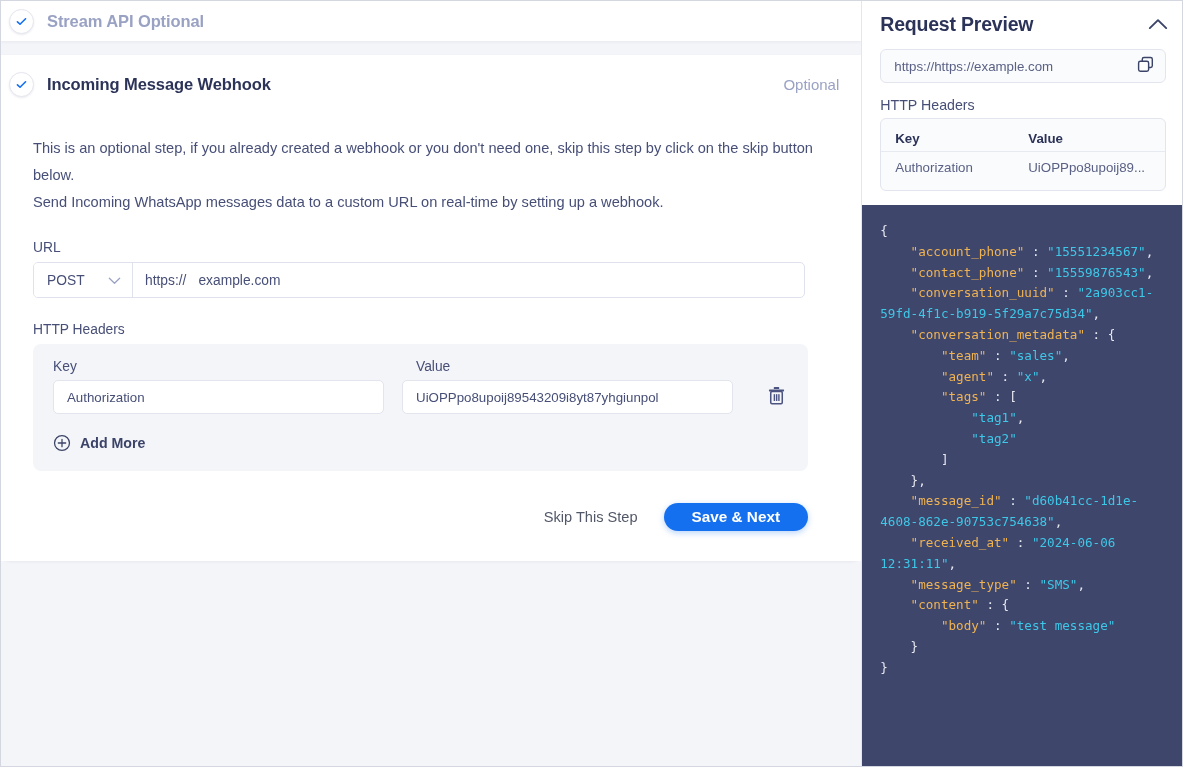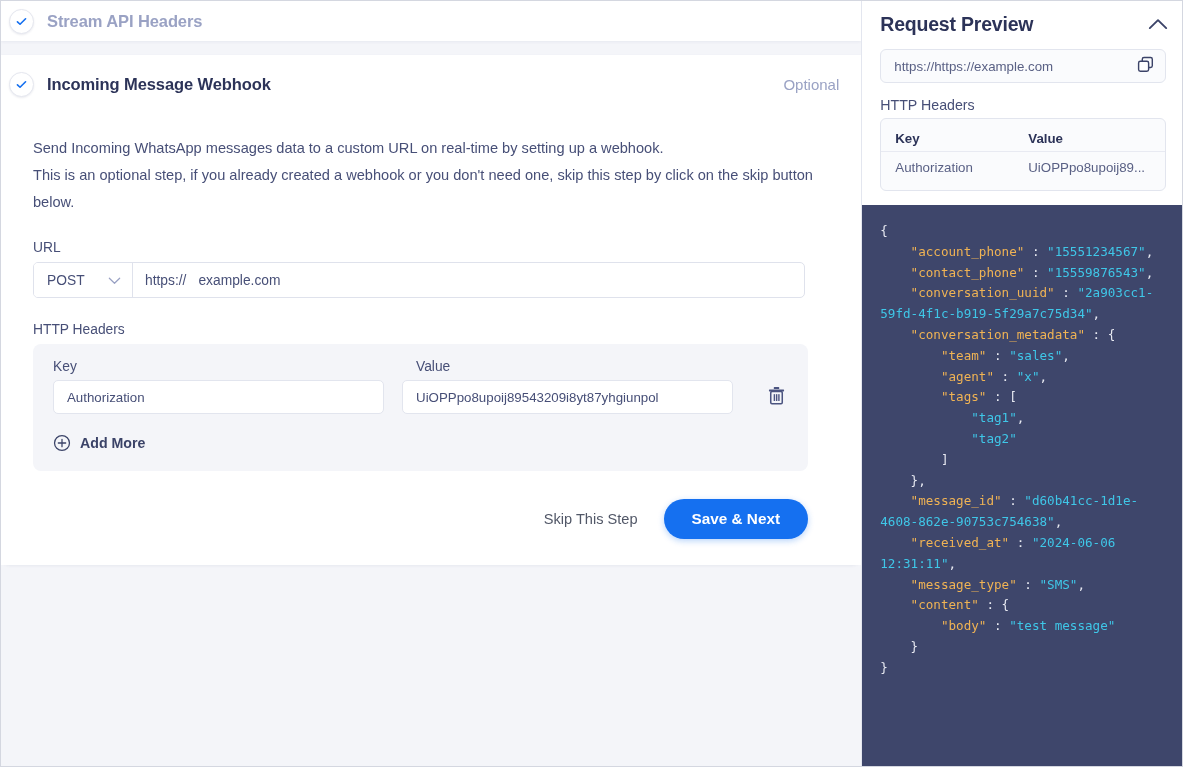--- a/index.html
+++ b/index.html
@@ -191,21 +191,21 @@
     font-family: inherit;
   }
   .save-btn {
     background: #1570f0;
     color: #ffffff;
     font-size: 15.3px;
     font-weight: bold;
     border: none;
     border-radius: 24px;
     padding: 0 28px;
-    height: 40px;
+    height: 28px;
     cursor: pointer;
     font-family: inherit;
     box-shadow: 0 2px 6px rgba(21,112,240,0.30);
   }
 
   
   .right-col {
     width: 321px;
     height: 100%;
     background: #ffffff;
@@ -305,39 +305,39 @@
 
   <div class="left-col">
 
     <div class="acc-card">
       <div class="acc-header">
         <span class="check-circle">
           <svg width="13" height="13" viewBox="0 0 16 16" fill="none" aria-hidden="true">
             <path d="M3 8.4L6.2 11.4L13 4.6" stroke="#1570f0" stroke-width="2" stroke-linecap="round" stroke-linejoin="round"></path>
           </svg>
         </span>
-        <span class="acc-title muted">Stream API Headers</span>
+        <span class="acc-title muted">Stream API Optional</span>
       </div>
     </div>
 
 
     <div class="acc-card gap rounded-bottom">
       <div class="acc-header tall">
         <span class="check-circle">
           <svg width="13" height="13" viewBox="0 0 16 16" fill="none" aria-hidden="true">
             <path d="M3 8.4L6.2 11.4L13 4.6" stroke="#1570f0" stroke-width="2" stroke-linecap="round" stroke-linejoin="round"></path>
           </svg>
         </span>
         <span class="acc-title active">Incoming Message Webhook</span>
         <span class="acc-optional">Optional</span>
       </div>
 
       <div class="acc-body">
+        <div class="desc">This is an optional step, if you already created a webhook or you don't need one, skip this step by click on the skip button below.</div>
         <div class="desc">Send Incoming WhatsApp messages data to a custom URL on real-time by setting up a webhook.</div>
-        <div class="desc">This is an optional step, if you already created a webhook or you don't need one, skip this step by click on the skip button below.</div>
 
         <div class="field-label">URL</div>
 
         <div class="url-row">
           <div class="method-select">
             <span>POST</span>
             <span class="chev-sm">
               <svg width="13" height="8" viewBox="0 0 14 9" fill="none" aria-hidden="true">
                 <path d="M1.2 1.4L7 7L12.8 1.4" stroke="#9aa2c4" stroke-width="1.4" stroke-linecap="round" stroke-linejoin="round"></path>
               </svg>

